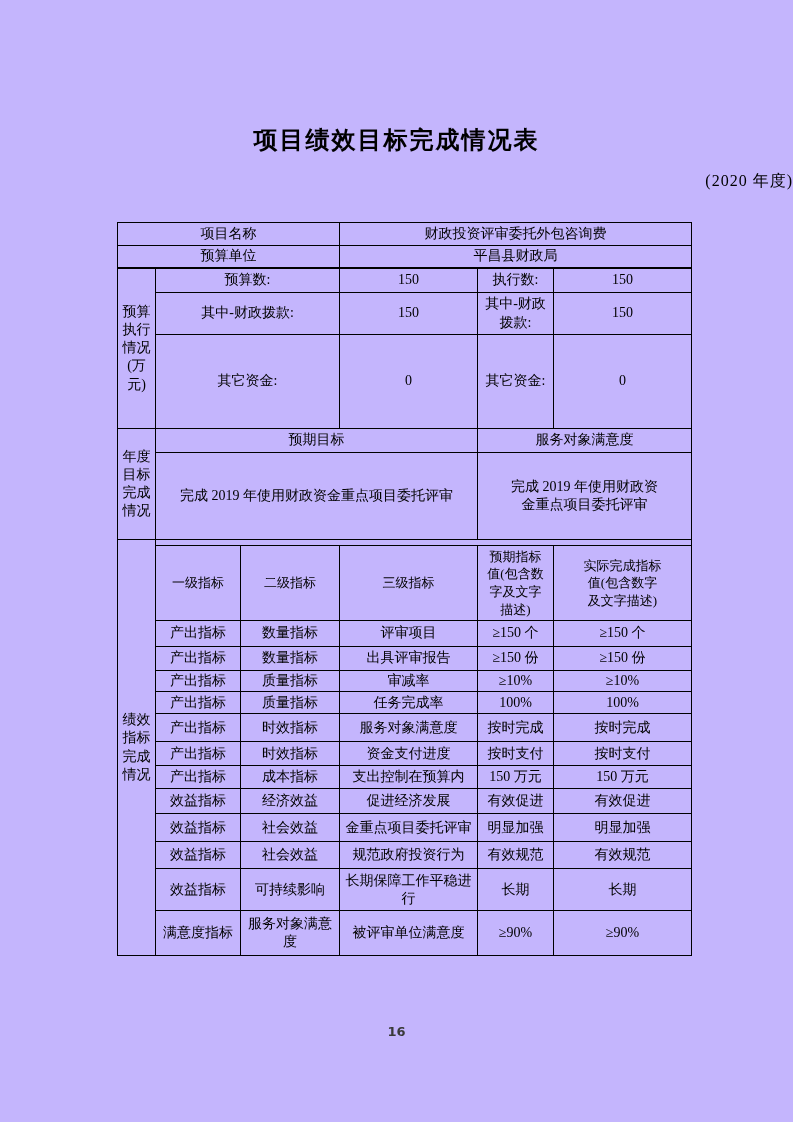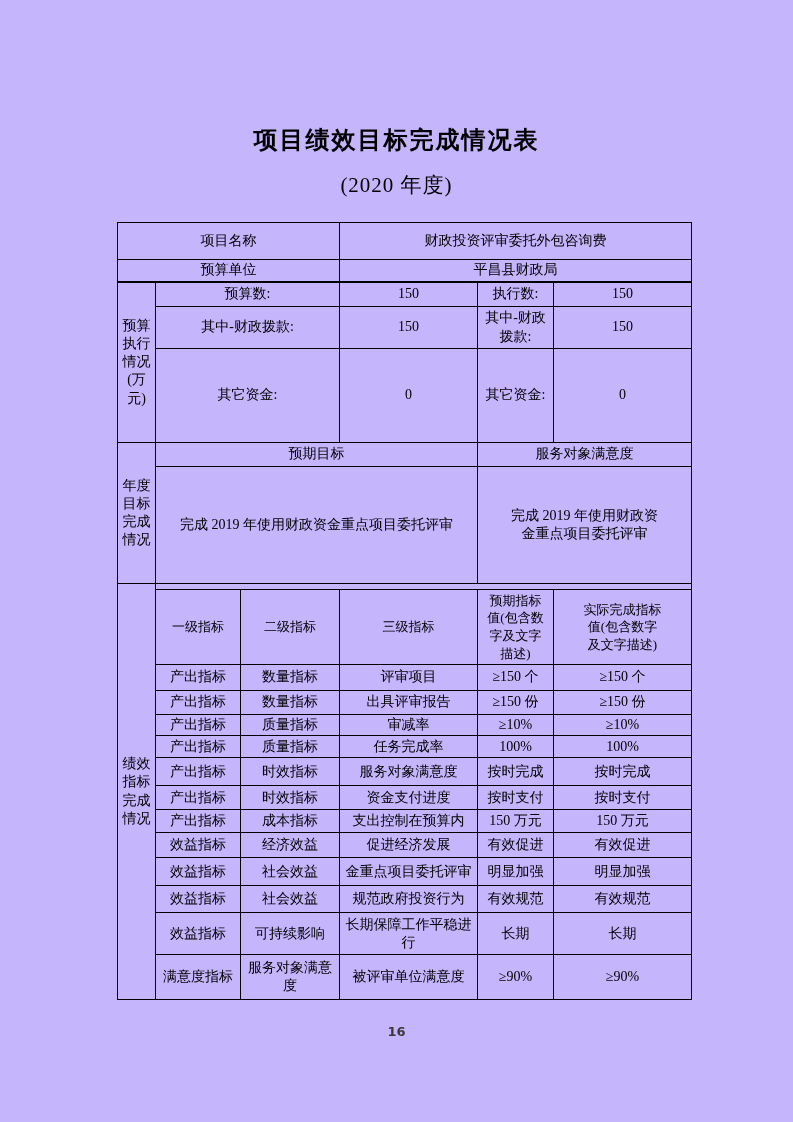--- a/index.html
+++ b/index.html
@@ -17,22 +17,22 @@
     position: absolute;
     top: 124px; left: 0; width: 100%;
     text-align: center;
     font-size: 24px;
     font-weight: bold;
     letter-spacing: 2px;
   }
   .subtitle {
     position: absolute;
     top: 171px; left: 0; width: 100%;
-    text-align: center;
-    font-size: 21px;
+    text-align: right;
+    font-size: 16px;
     letter-spacing: 1px;
   }
   table.main-table {
     position: absolute;
     top: 222px; left: 117px;
     width: 574px;
     border-collapse: collapse;
     table-layout: fixed;
   }
   td {
@@ -71,21 +71,21 @@
     <colgroup>
       <col style="width:38px">
       <col style="width:85px">
       <col style="width:99px">
       <col style="width:138px">
       <col style="width:76px">
       <col style="width:138px">
     </colgroup>
     <tbody>
 
-      <tr style="height:37px">
+      <tr style="height:23px">
         <td colspan="3">项目名称</td>
         <td colspan="3">财政投资评审委托外包咨询费</td>
       </tr>
 
       <tr style="height:22px">
         <td colspan="3">预算单位</td>
         <td colspan="3">平昌县财政局</td>
       </tr>
 
       <tr style="height:25px">
@@ -117,21 +117,21 @@
 
       <tr style="height:24px">
         <td rowspan="2" class="vhead">年度
 目标
 完成
 情况</td>
         <td colspan="3">预期目标</td>
         <td colspan="2">服务对象满意度</td>
       </tr>
 
-      <tr style="height:117px">
+      <tr style="height:87px">
         <td colspan="3">完成 2019 年使用财政资金重点项目委托评审</td>
         <td colspan="2" class="pre">完成 2019 年使用财政资
 金重点项目委托评审</td>
       </tr>
 
       <tr style="height:6px">
         <td rowspan="14" class="vhead">绩效
 指标
 完成
 情况</td>

